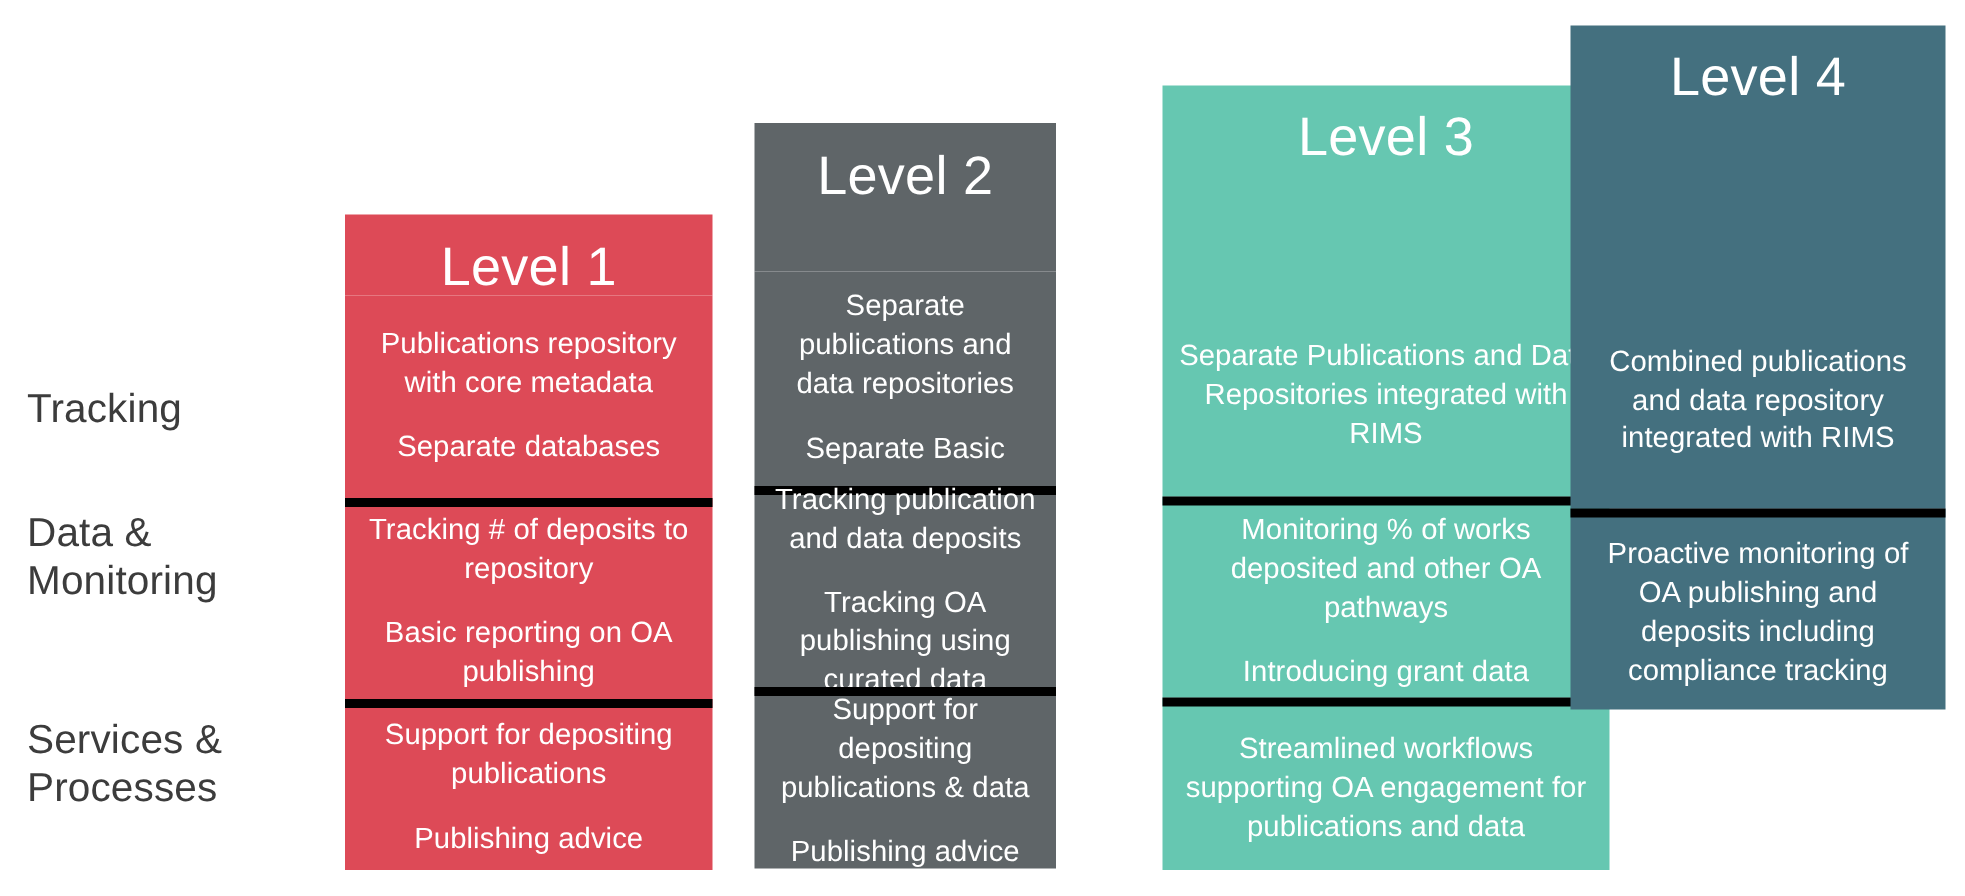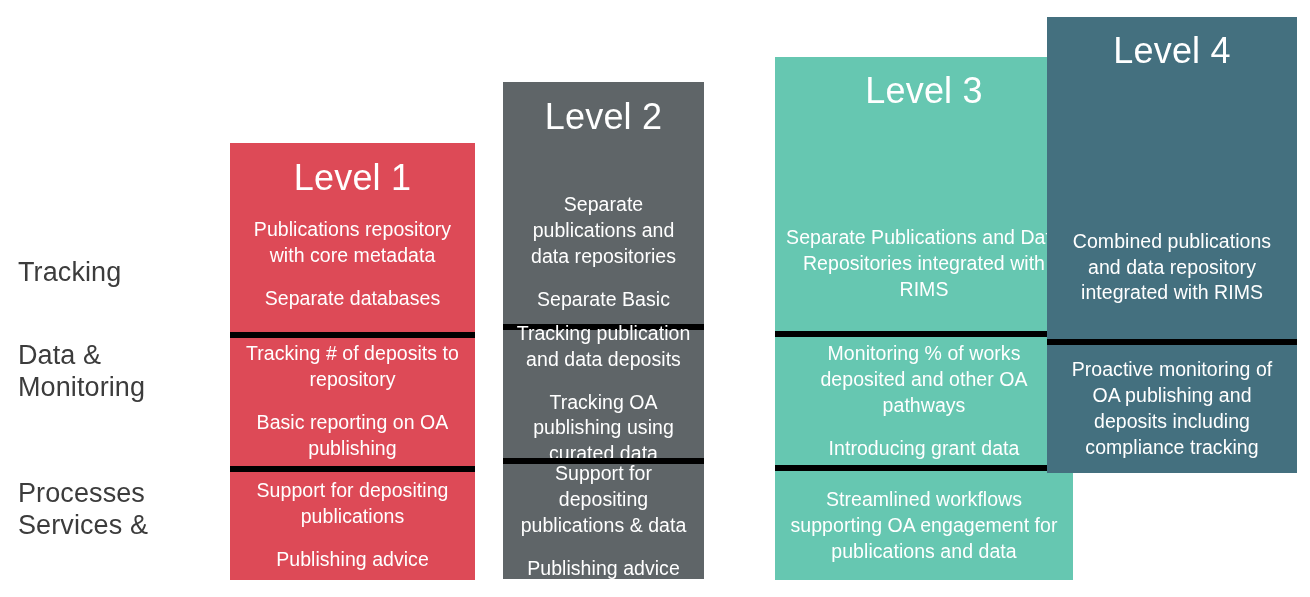--- a/index.html
+++ b/index.html
@@ -124,22 +124,22 @@
 
   <div class="row-labels">
     <div class="row-label r0">
       <span>Tracking</span>
     </div>
     <div class="row-label r1">
       <div>Data &amp;</div>
       <div>Monitoring</div>
     </div>
     <div class="row-label r2">
+      <div>Services &amp;</div>
       <div>Processes</div>
-      <div>Services &amp;</div>
     </div>
   </div>
 
   <div class="level-col" id="col-level-1">
     <div class="col-head">
       <div class="level-title">Level 1</div>
     </div>
     <div class="cell row-systems first-cell">
       <p>Publications repository with core metadata</p>
       <p>Separate databases</p>

